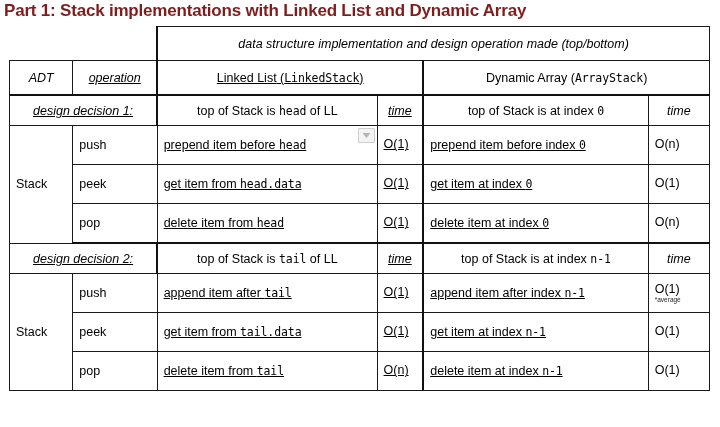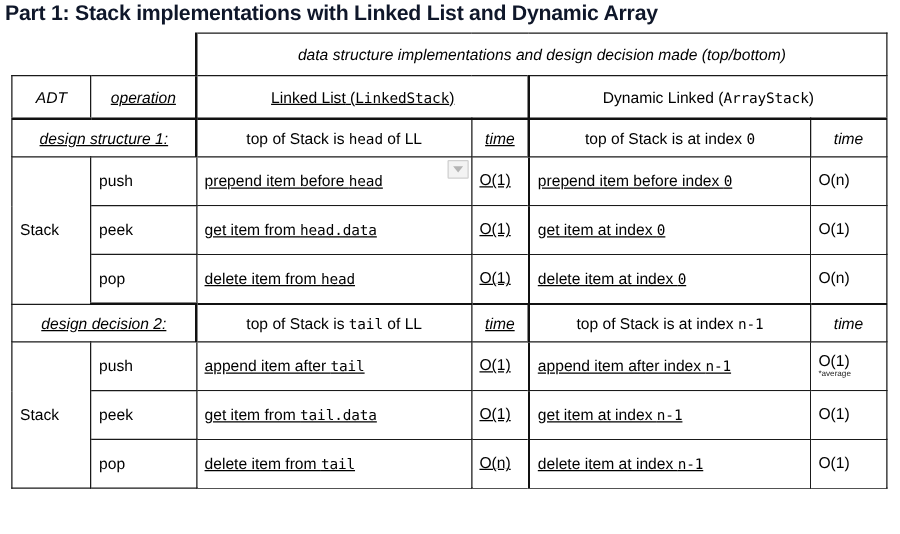--- a/index.html
+++ b/index.html
@@ -26,21 +26,21 @@
     position: absolute;
     left: 4px;
     top: 0px;
     width: 712px;
     height: 22px;
     line-height: 22px;
     font-size: 17px;
     font-weight: bold;
     letter-spacing: -0.2px;
     white-space: nowrap;
-    color: #0f172a;
+    color: #7f1d1d;
   }
 
   
   .tablewrap {
     position: absolute;
     left: 9px;
     top: 26px;
     width: 701px;
   }
   table.grid {
@@ -180,36 +180,36 @@
           <col class="c-ll">
         <col class="c-t1">
           <col class="c-da">
           <col class="c-t2">
       </colgroup>
       <tbody>
 
         <tr>
           <td class="blank"></td>
           <td class="blank"></td>
-          <td class="hdr-span thick-left" colspan="4">data structure implementations and design decision made (top/bottom)</td>
+          <td class="hdr-span thick-left" colspan="4">data structure implementation and design operation made (top/bottom)</td>
         </tr>
 
         <tr>
           <td class="lbl-italic thick-bottom">ADT</td>
           <td class="lbl-italic thick-bottom thick-right">operation</td>
           <td class="col-hdr thick-bottom thick-right" colspan="2">
             <span>Linked List</span><span> (</span><span class="mono">LinkedStack</span><span>)</span>
           </td>
           <td class="col-hdr thick-bottom" colspan="2">
-            <span>Dynamic Linked</span><span> (</span><span class="mono">ArrayStack</span><span>)</span>
+            <span>Dynamic Array</span><span> (</span><span class="mono">ArrayStack</span><span>)</span>
           </td>
         </tr>
 
         <tr class="dd-row">
-          <td class="lbl-italic thick-right" colspan="2">design structure 1:</td>
+          <td class="lbl-italic thick-right" colspan="2">design decision 1:</td>
           <td class="dd-title">
             <span>top of Stack is </span><span class="mono">head</span><span> of LL</span>
           </td>
           <td class="time-hdr thick-right">time</td>
           <td class="dd-title">
             <span>top of Stack is at index </span><span class="mono">0</span>
           </td>
           <td class="time-hdr">time</td>
         </tr>
 

